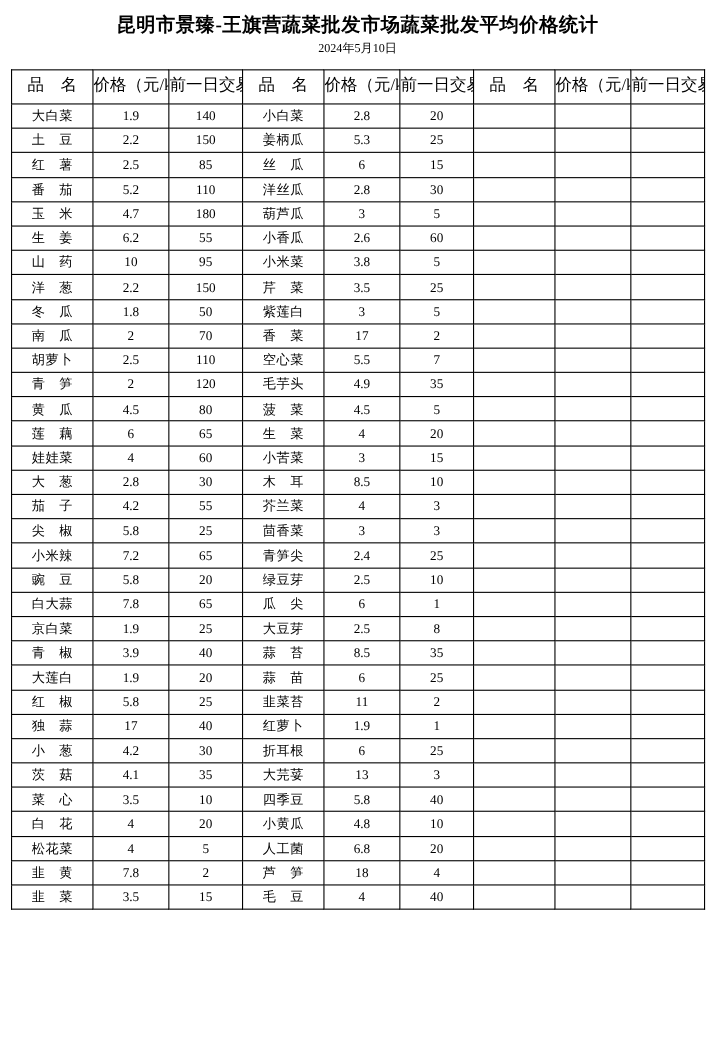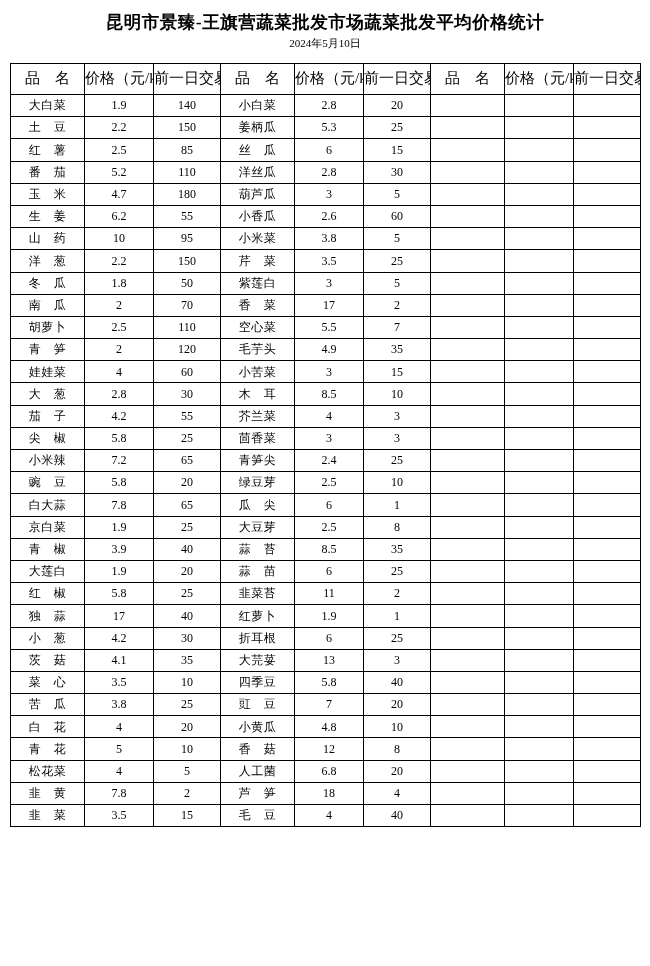--- a/index.html
+++ b/index.html
@@ -228,20 +228,42 @@
           <td>2</td>
           <td>120</td>
           <td class="name-cell">毛芋头</td>
           <td>4.9</td>
           <td>35</td>
           <td class="name-cell"></td>
           <td></td>
           <td></td>
         </tr>
         <tr>
+          <td class="name-cell">黄　瓜</td>
+          <td>4.5</td>
+          <td>80</td>
+          <td class="name-cell">菠　菜</td>
+          <td>4.5</td>
+          <td>5</td>
+          <td class="name-cell"></td>
+          <td></td>
+          <td></td>
+        </tr>
+        <tr>
+          <td class="name-cell">莲　藕</td>
+          <td>6</td>
+          <td>65</td>
+          <td class="name-cell">生　菜</td>
+          <td>4</td>
+          <td>20</td>
+          <td class="name-cell"></td>
+          <td></td>
+          <td></td>
+        </tr>
+        <tr>
           <td class="name-cell">娃娃菜</td>
           <td>4</td>
           <td>60</td>
           <td class="name-cell">小苦菜</td>
           <td>3</td>
           <td>15</td>
           <td class="name-cell"></td>
           <td></td>
           <td></td>
         </tr>
@@ -393,48 +415,26 @@
           <td>3.5</td>
           <td>10</td>
           <td class="name-cell">四季豆</td>
           <td>5.8</td>
           <td>40</td>
           <td class="name-cell"></td>
           <td></td>
           <td></td>
         </tr>
         <tr>
-          <td class="name-cell">苦　瓜</td>
-          <td>3.8</td>
-          <td>25</td>
-          <td class="name-cell">豇　豆</td>
-          <td>7</td>
-          <td>20</td>
-          <td class="name-cell"></td>
-          <td></td>
-          <td></td>
-        </tr>
-        <tr>
           <td class="name-cell">白　花</td>
           <td>4</td>
           <td>20</td>
           <td class="name-cell">小黄瓜</td>
           <td>4.8</td>
           <td>10</td>
-          <td class="name-cell"></td>
-          <td></td>
-          <td></td>
-        </tr>
-        <tr>
-          <td class="name-cell">青　花</td>
-          <td>5</td>
-          <td>10</td>
-          <td class="name-cell">香　菇</td>
-          <td>12</td>
-          <td>8</td>
           <td class="name-cell"></td>
           <td></td>
           <td></td>
         </tr>
         <tr>
           <td class="name-cell">松花菜</td>
           <td>4</td>
           <td>5</td>
           <td class="name-cell">人工菌</td>
           <td>6.8</td>

